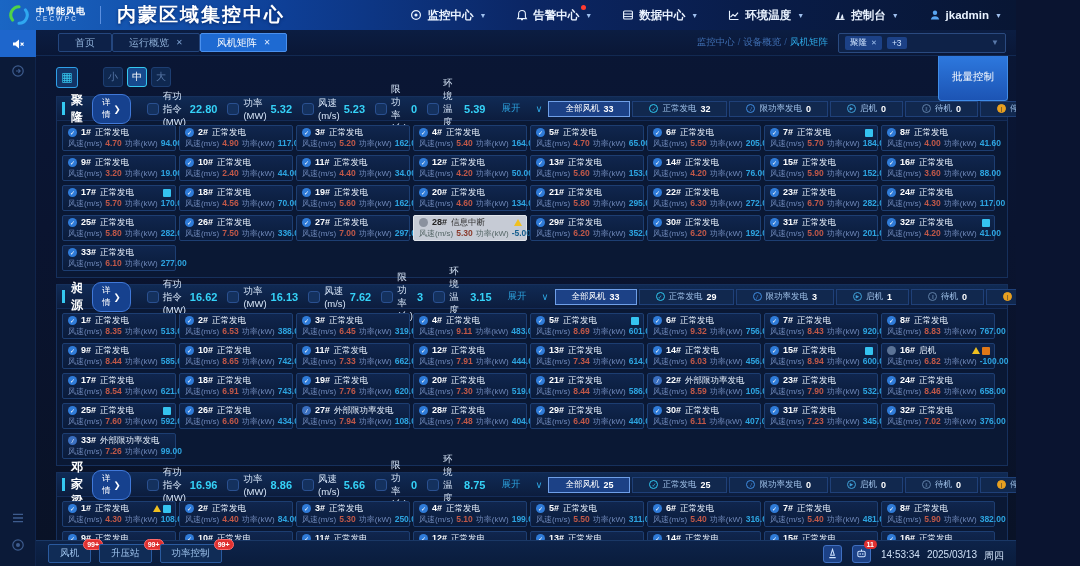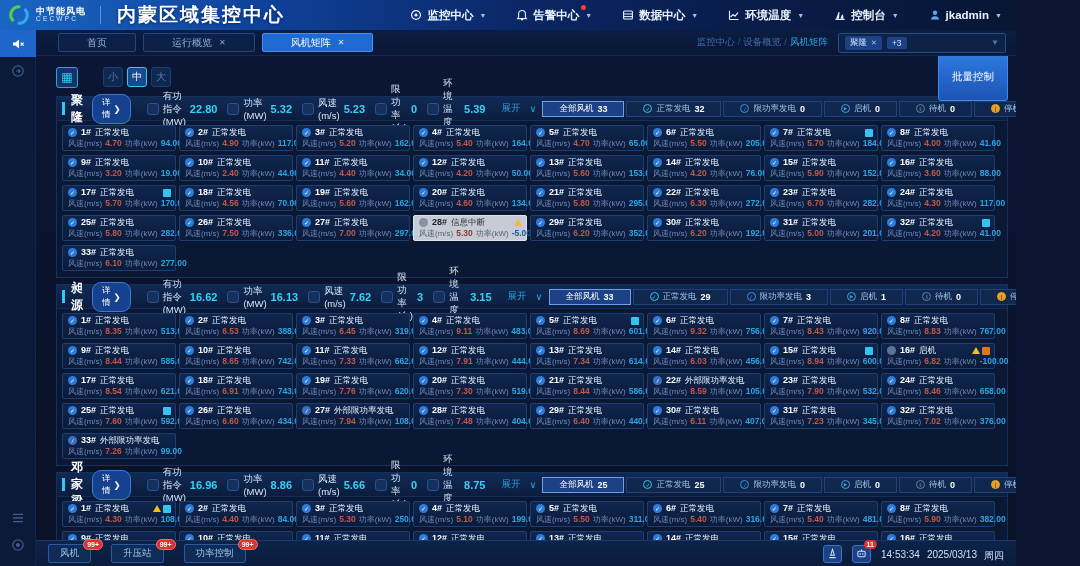--- a/index.html
+++ b/index.html
@@ -16,21 +16,21 @@
   .brand-div{width:1px;height:18px;background:#5b8fe0;margin:0 10px 0 8px}
   .app-title{font-size:19px;font-weight:bold;color:#fff;letter-spacing:2px;text-shadow:0 1px 3px rgba(0,30,90,.8)}
   .top-nav{margin-left:auto;display:flex;align-items:center;gap:30px}
   .nav-item{display:flex;align-items:center;gap:5px;color:#eaf3ff;font-size:11.5px;font-weight:bold;cursor:pointer;position:relative}
   .nav-item svg{width:12px;height:12px}
   .caret{font-size:7px;color:#9fc0ee;margin-left:1px}
   .alert-dot{position:absolute;top:-3px;right:6px;width:5px;height:5px;border-radius:50%;background:#ff3b30}
 
   
   .tabbar{height:26px;margin-left:36px;display:flex;align-items:center;padding:0 10px 0 22px;background:linear-gradient(180deg,#0b1d42,#0a1736);border-bottom:1px solid #122952}
-  .tab{height:19px;display:flex;align-items:center;gap:7px;padding:0 28px;margin-right:7px;font-size:10px;color:#8fb0d8;background:#0d2148;border:1px solid #24467e;border-radius:2px;cursor:pointer}
+  .tab{height:19px;display:flex;align-items:center;gap:7px;padding:0 16px;font-size:10px;color:#8fb0d8;background:#0d2148;border:1px solid #24467e;border-radius:2px;cursor:pointer}
   .tab .x{font-size:8px;color:#7ca0d0}
   .tab.active{background:#1e6ad2;border-color:#4a90ee;color:#fff}
   .tab.active .x{color:#dceaff}
   .crumb-zone{margin-left:auto;display:flex;align-items:center;gap:10px}
   .breadcrumb{font-size:9.5px;color:#3f6db0}
   .breadcrumb .sep{margin:0 3px;color:#2c5490}
   .breadcrumb .cur{color:#2da4e0}
   .filterbox{width:168px;height:20px;display:flex;align-items:center;gap:5px;padding:0 6px;background:#0e2248;border:1px solid #2a4a80;border-radius:2px}
   .ftag{display:flex;align-items:center;gap:4px;background:#1c4186;color:#cfe4ff;font-size:8.5px;padding:1px 5px;border-radius:2px}
   .ftag .x{font-size:7px;color:#9fc0ee}
@@ -58,21 +58,21 @@
   .sec{border:1px solid #16305c;background:#0a1834;margin-bottom:6px}
   .sec-head{height:24px;display:flex;align-items:center;gap:6px;padding:0 5px;background:linear-gradient(180deg,#102a54,#0c1d3e);border-bottom:1px solid #142c58}
   .accent{width:3px;height:13px;background:#35c8f0;flex:none}
   .sec-title{font-size:12px;font-weight:bold;color:#fff;letter-spacing:1px;margin-right:2px}
   .detail-btn{display:flex;align-items:center;gap:3px;background:#16418e;border:1px solid #4078d8;border-radius:9px;color:#fff;font-size:8.5px;padding:2px 9px;cursor:pointer}
   .stats{display:flex;align-items:center;gap:10px;margin-left:10px}
   .stat{display:flex;align-items:center;gap:4px;font-size:9.5px;color:#d8e6f8}
   .sicon{width:12px;height:12px;border-radius:3px;background:#14315e;border:1px solid #2a5090;color:#35c8f0;font-size:7px;display:inline-flex;align-items:center;justify-content:center;flex:none}
   .si3{color:#e06050}
   .sval{color:#35d2f8;font-size:11px;font-weight:bold}
-  .expand{display:flex;align-items:center;gap:9px;color:#2da4e0;font-size:9.5px;margin-left:10px;cursor:pointer;white-space:nowrap}
+  .expand{display:flex;align-items:center;gap:15px;color:#2da4e0;font-size:9.5px;margin-left:10px;cursor:pointer;white-space:nowrap}
   .badges{margin-left:auto;display:flex;align-items:stretch;gap:2px}
   .badge{display:flex;align-items:center;gap:4px;background:#11284e;border:1px solid #1f4078;padding:1px 16px;font-size:8.5px;color:#9fc0e8;cursor:pointer;white-space:nowrap}
   .badge b{color:#fff;font-size:9px}
   .badge.all{background:#1c4186;border-color:#6f9fe8;color:#fff}
   .bic{width:9px;height:9px;border-radius:50%;border:1px solid currentColor;font-size:5.5px;display:inline-flex;align-items:center;justify-content:center;flex:none}
   .bi1{color:#2fc8f0}.bi1::before{content:"✓"}
   .bi2{color:#3f8ce0}.bi2::before{content:"/"}
   .bi3{color:#3fa0d8}.bi3::before{content:"▶";font-size:4.5px}
   .bi4{color:#6080a8}.bi4::before{content:"‖"}
   .bi5{color:#e8a020;background:#e8a020}.bi5::before{content:"|";color:#081634}
@@ -96,21 +96,21 @@
   .ic-break{background:#8a919e}
   .card.break{background:#c6cbd5;border-color:#e0e4ea}
   .card.break .c-top{color:#333}.card.break .cid{color:#222}
   .card.break .c-bot{color:#566}.card.break .wv{color:#8a3a2c}.card.break .pv{color:#155e8e}
   .flag-warn{width:0;height:0;border-left:4px solid transparent;border-right:4px solid transparent;border-bottom:7px solid #f0c020}
   .flag-msg{width:8px;height:8px;background:#35c3f0;border-radius:1px}
   .flag-orange{width:8px;height:8px;background:#e07818;border-radius:1px}
 
   
   .footer{position:absolute;left:36px;right:0;bottom:0;height:26px;background:linear-gradient(180deg,#0d2349,#0a1c3c);border-top:1px solid #1a3866;display:flex;align-items:center;padding:0 12px;z-index:9}
-  .f-btn{position:relative;border:1px solid #2a5a9e;color:#9fc4ee;font-size:9.5px;padding:2px 11px;background:#102c56;border-radius:2px;margin-right:20px;cursor:pointer;white-space:nowrap}
+  .f-btn{position:relative;border:1px solid #2a5a9e;color:#9fc4ee;font-size:9.5px;padding:2px 11px;background:#102c56;border-radius:2px;margin-right:8px;cursor:pointer;white-space:nowrap}
   .f-badge{position:absolute;top:-6px;right:-13px;background:#e03030;color:#fff;border-radius:7px;font-size:7px;font-weight:bold;padding:1px 3px;border:1px solid #ff6b6b}
   .f-right{margin-left:auto;display:flex;align-items:flex-end;gap:10px}
   .f-icon{position:relative;width:19px;height:18px;background:#1c4186;border:1px solid #3f6fc0;border-radius:3px;display:flex;align-items:center;justify-content:center;color:#cfe4ff;cursor:pointer}
   .f-icon svg{width:11px;height:11px}
   .f-msgbadge{position:absolute;top:-6px;right:-7px;background:#e03030;color:#fff;border-radius:7px;font-size:7px;font-weight:bold;padding:1px 3px}
   .f-time{font-size:10px;color:#cfe0f5;display:flex;gap:7px}
 </style>
 </head>
 <body>
 

